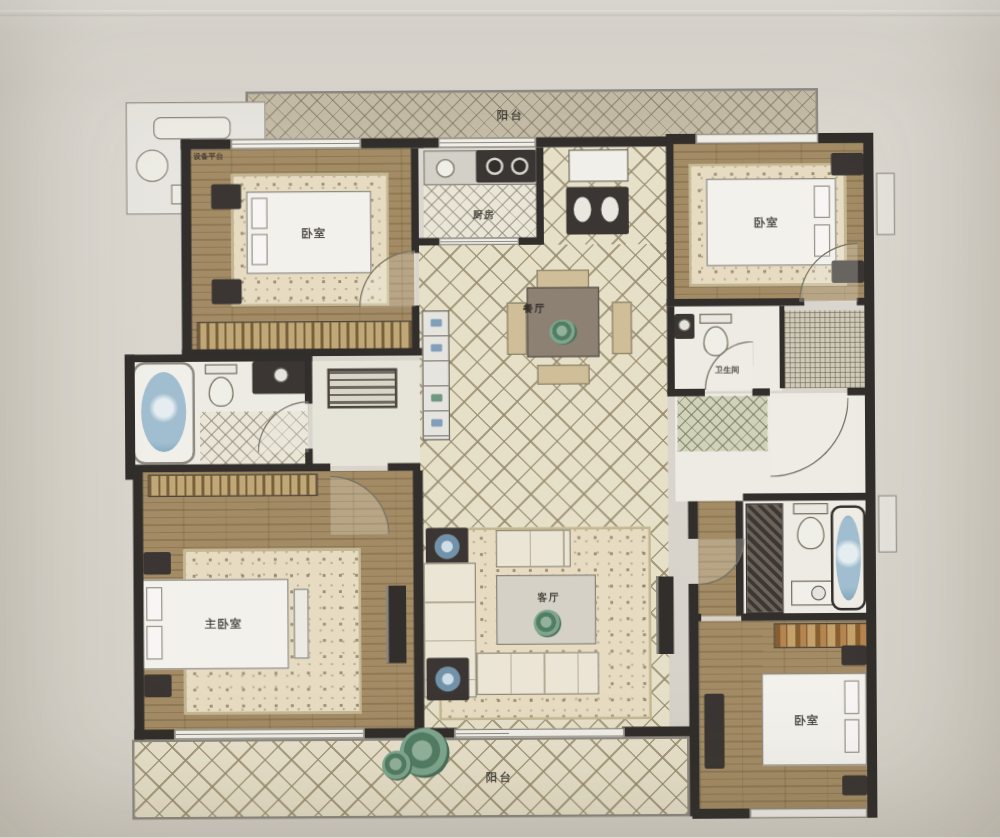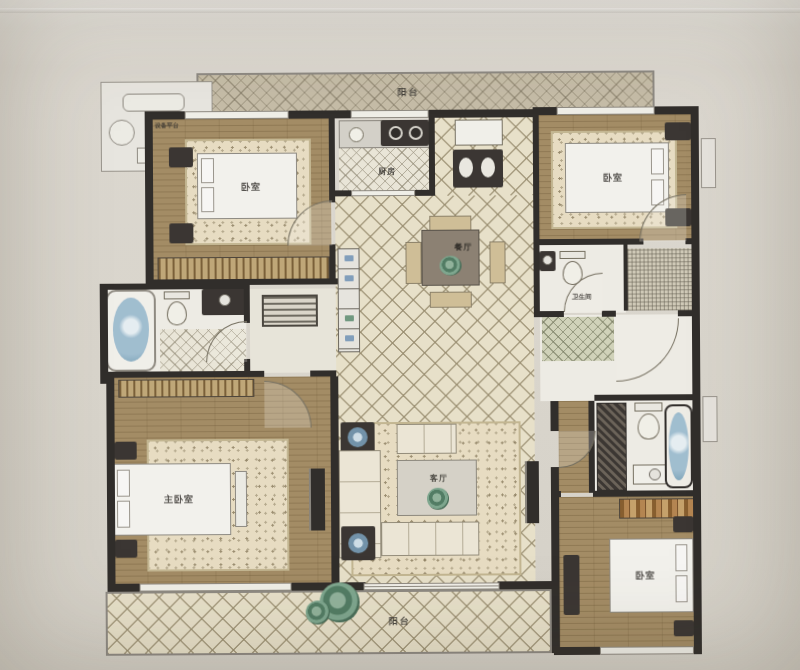--- a/index.html
+++ b/index.html
@@ -155,21 +155,21 @@
   <div class="label" style="left:582px;top:298px;font-size:6.5px;letter-spacing:0">卫生间</div>
   <div class="arc tl" style="left:564px;top:274px;width:38px;height:38px"></div>
 
   <div class="arc br" style="left:616px;top:320px;width:62px;height:62px"></div>
 
   <div class="abs chair" style="left:430px;top:216px;width:42px;height:16px"></div>
   <div class="abs chair" style="left:430px;top:292px;width:42px;height:16px"></div>
   <div class="abs chair" style="left:406px;top:242px;width:16px;height:42px"></div>
   <div class="abs chair" style="left:490px;top:242px;width:16px;height:42px"></div>
   <div class="abs dtable" style="left:422px;top:230px;width:58px;height:56px"></div>
-  <div class="label" style="left:464px;top:247px;font-size:8px;color:#26231f">餐厅</div>
+  <div class="label" style="left:428px;top:247px;font-size:8px;color:#26231f">餐厅</div>
   <div class="abs plant" style="left:440px;top:256px;width:22px;height:20px;z-index:25"></div>
   <div class="abs cab" style="left:338px;top:248px;width:22px;height:104px">
     <div class="dot" style="left:6px;top:6px"></div>
     <div class="dot" style="left:6px;top:26px"></div>
     <div class="dot" style="left:6px;top:66px;background:#6d9a7f"></div>
     <div class="dot" style="left:6px;top:86px"></div>
   </div>
 
   <div class="abs tub" style="left:106px;top:288px;width:50px;height:82px"></div>
   <div class="water" style="left:113px;top:296px;width:36px;height:64px"></div>

